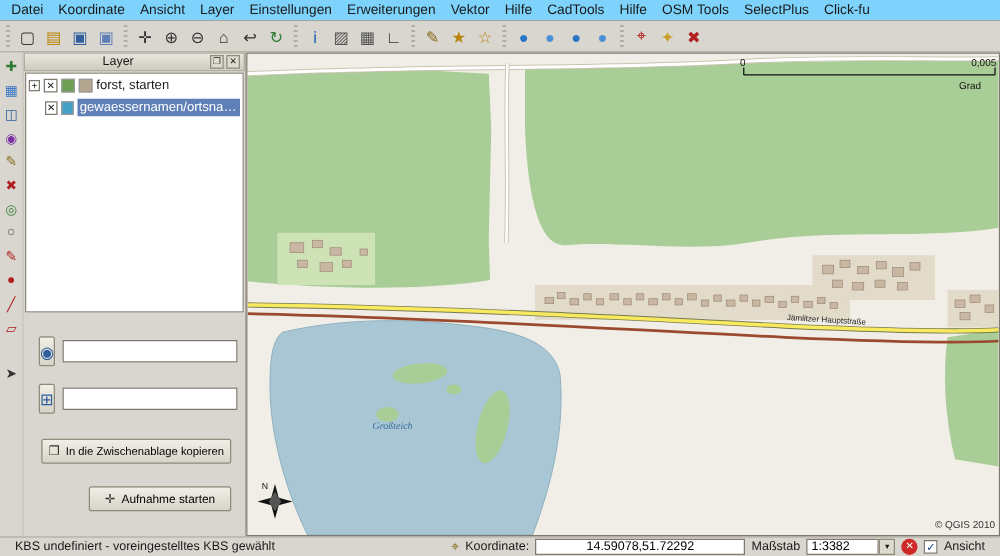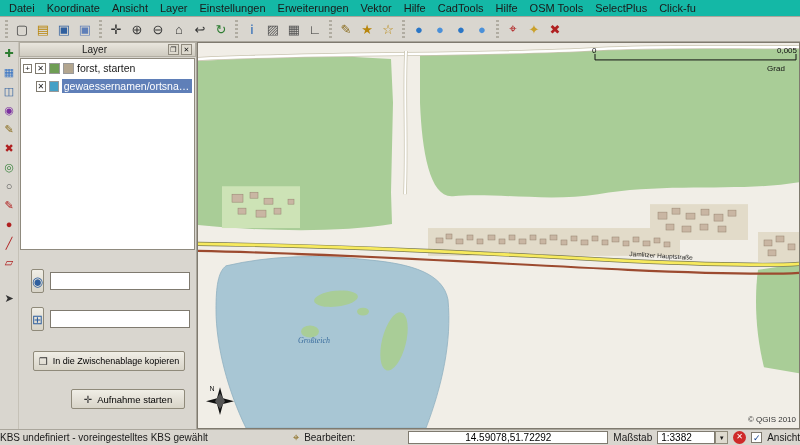--- a/index.html
+++ b/index.html
@@ -3,21 +3,21 @@
 <meta charset="utf-8">
 <style>
   * { box-sizing: border-box; margin: 0; padding: 0; }
   body {
     width: 800px; height: 445px; overflow: hidden; position: relative;
     font-family: "Liberation Sans", sans-serif; font-size: 11px;
     background: #d9d6cf; color: #1a1a1a;
   }
   
   .menubar { height: 17px; display: flex; align-items: center; padding: 0 3px;
-    background: #14b8a6; border-bottom: 1px solid #aaa69c; }
+    background: #7dd3fc; border-bottom: 1px solid #aaa69c; }
   .menu-item { padding: 1px 6px; white-space: nowrap; cursor: default; }
   
   .toolbar { height: 25px; display: flex; align-items: center; gap: 1px; padding: 0 2px;
     background: #d9d6cf; border-bottom: 1px solid #aaa69c; }
   .grip { width: 3px; height: 18px; margin: 0 3px;
     background: repeating-linear-gradient(to bottom, #b0aca1 0 2px, transparent 2px 4px); }
   .tbtn { width: 20px; height: 20px; display: flex; align-items: center; justify-content: center;
     font-size: 13px; border-radius: 2px; cursor: default; }
   
   .main { height: 387px; display: flex; }
@@ -60,27 +60,27 @@
   .wide-btn { height: 20px; display: flex; align-items: center; justify-content: center;
     gap: 5px; align-self: flex-end; margin-right: 3px; }
   .wide-btn.copy { width: 152px; margin-top: 20px; font-size: 9px; }
   .wide-btn.start { width: 114px; margin-top: 18px; font-size: 9.5px; }
   .btn-ico { font-size: 10px; color: #333; }
   
   .map { flex: 1; position: relative; border: 1px solid #7f7a6f; background: #f1eee7;
     overflow: hidden; }
   .map svg { display: block; width: 100%; height: 100%; }
   
-  .statusbar { height: 16px; display: flex; align-items: center; gap: 5px; padding: 0 0;
+  .statusbar { height: 16px; display: flex; align-items: center; gap: 5px; padding: 0 12px;
     font-size: 10px; background: #d9d6cf; border-top: 1px solid #aaa69c; }
   .status-spacer { flex: 1; }
   .status-ico { font-size: 11px; color: #8a6d1f; }
   .status-input { height: 13px; background: #fff; border: 1px solid #7f7a6f; font-size: 10px;
     text-align: center; font-family: "Liberation Sans", sans-serif; }
-  .coord-input { width: 200px; margin-left: 48px; }
+  .coord-input { width: 168px; }
   .scale-combo { display: flex; align-items: center; }
   .scale-input { width: 58px; text-align: left; padding-left: 3px; }
   .combo-arrow { width: 13px; height: 13px; font-size: 6px; display: flex; align-items: center;
     justify-content: center; background: #dedacf; border: 1px solid #8f8a7a; }
   .stop-btn { width: 13px; height: 13px; border-radius: 50%; background: #cf2a2a; color: #fff;
     font-size: 8px; line-height: 12px; text-align: center; }
   .cb-small { width: 11px; height: 11px; border: 1px solid #7f7a6f; background: #fff;
     font-size: 9px; line-height: 10px; text-align: center; color: #15428b; }
 </style>
 </head>
@@ -307,21 +307,21 @@
 
       <text x="598" y="381" font-size="8" fill="#333333" text-anchor="end">© QGIS 2010</text>
     </svg>
   </div>
 </div>
 
 <div class="statusbar">
   <span>KBS undefiniert - voreingestelltes KBS gewählt</span>
   <span class="status-spacer"></span>
   <span class="status-ico">⌖</span>
-  <span>Bearbeiten:</span>
+  <span>Koordinate:</span>
   <input class="status-input coord-input" readonly="" value="14.59078,51.72292" style="">
   <span>Maßstab</span>
   <span class="scale-combo">
     <input class="status-input scale-input" value="1:3382" style="">
     <span class="combo-arrow">▼</span>
   </span>
   <span class="stop-btn">✕</span>
   <span class="cb-small">✓</span>
   <span>Ansicht</span>
 </div>

